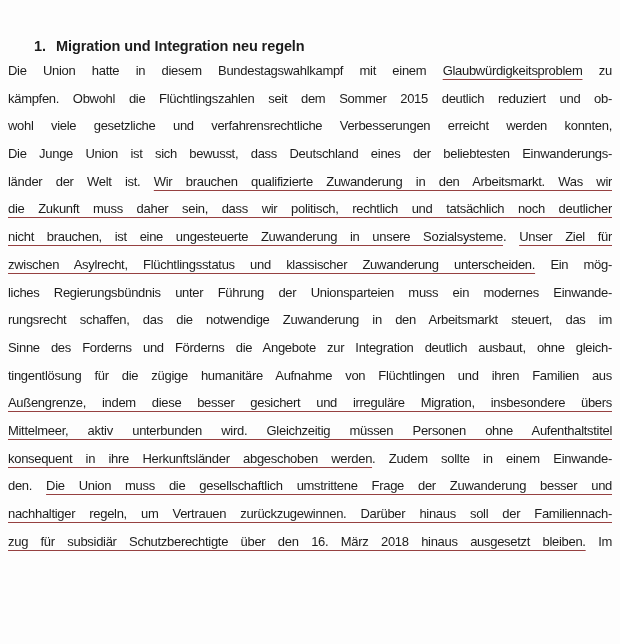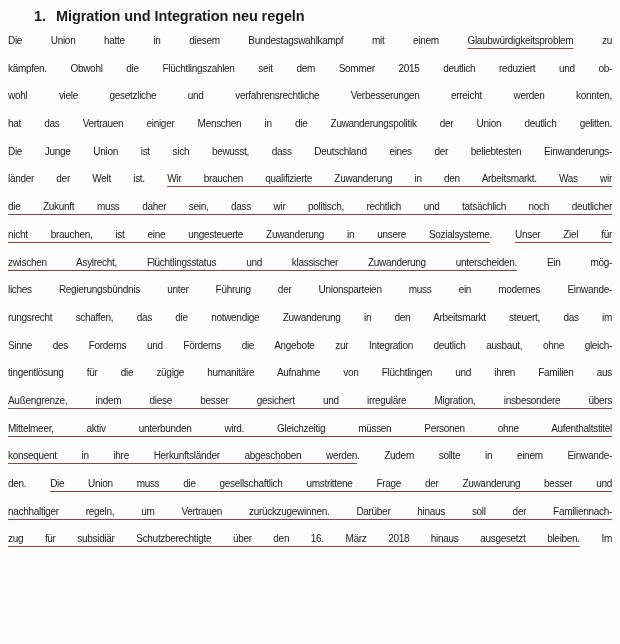--- a/index.html
+++ b/index.html
@@ -19,32 +19,33 @@
     width: 604px;
   }
   .heading {
     padding-left: 26px;
     height: 22px;
     line-height: 22px;
     font-size: 14.5px;
     font-weight: 700;
     letter-spacing: -0.1px;
     white-space: nowrap;
+    margin-top: 30px;
   }
   .h-num {
     display: inline-block;
     width: 22px;
   }
   .doc-body {
     width: 604px;
   }
   .line {
     height: 27.7px;
     line-height: 27.7px;
-    font-size: 10px;
+    font-size: 13px;
     letter-spacing: -0.3px;
     text-align: justify;
     text-align-last: justify;
     overflow: hidden;
   }
   .seg {
     text-decoration-skip-ink: none;
   }
   .u {
     text-decoration-line: underline;
@@ -58,21 +59,20 @@
 <body>
 
 <div class="page">
   <div class="heading">
     <span class="h-num">1.</span><span class="h-title">Migration und Integration neu regeln</span>
   </div>
   <div class="doc-body">
       <div class="line"><span class="seg">Die Union hatte in diesem Bundestagswahlkampf mit einem </span><span class="seg u">Glaubwürdigkeitsproblem</span><span class="seg"> zu</span></div>
       <div class="line"><span class="seg">kämpfen. Obwohl die Flüchtlingszahlen seit dem Sommer 2015 deutlich reduziert und ob-</span></div>
       <div class="line"><span class="seg">wohl viele gesetzliche und verfahrensrechtliche Verbesserungen erreicht werden konnten,</span></div>
-      <div class="line"><span class="seg">hat das Vertrauen einiger Menschen in die Zuwanderungspolitik der Union deutlich gelitten.</span></div>
       <div class="line"><span class="seg">Die Junge Union ist sich bewusst, dass Deutschland eines der beliebtesten Einwanderungs-</span></div>
       <div class="line"><span class="seg">länder der Welt ist. </span><span class="seg u">Wir brauchen qualifizierte Zuwanderung in den Arbeitsmarkt. Was wir</span></div>
       <div class="line"><span class="seg u">die Zukunft muss daher sein, dass wir politisch, rechtlich und tatsächlich noch deutlicher</span></div>
       <div class="line"><span class="seg u">nicht brauchen, ist eine ungesteuerte Zuwanderung in unsere Sozialsysteme</span><span class="seg">. </span><span class="seg u">Unser Ziel für</span></div>
       <div class="line"><span class="seg u">zwischen Asylrecht, Flüchtlingsstatus und klassischer Zuwanderung unterscheiden.</span><span class="seg"> Ein mög-</span></div>
       <div class="line"><span class="seg">liches Regierungsbündnis unter Führung der Unionsparteien muss ein modernes Einwande-</span></div>
       <div class="line"><span class="seg">rungsrecht schaffen, das die notwendige Zuwanderung in den Arbeitsmarkt steuert, das im</span></div>
       <div class="line"><span class="seg">Sinne des Forderns und Förderns die Angebote zur Integration deutlich ausbaut, ohne gleich-</span></div>
       <div class="line"><span class="seg">tingentlösung für die zügige humanitäre Aufnahme von Flüchtlingen und ihren Familien aus</span></div>
       <div class="line"><span class="seg u">Außengrenze, indem diese besser gesichert und irreguläre Migration, insbesondere übers</span></div>

